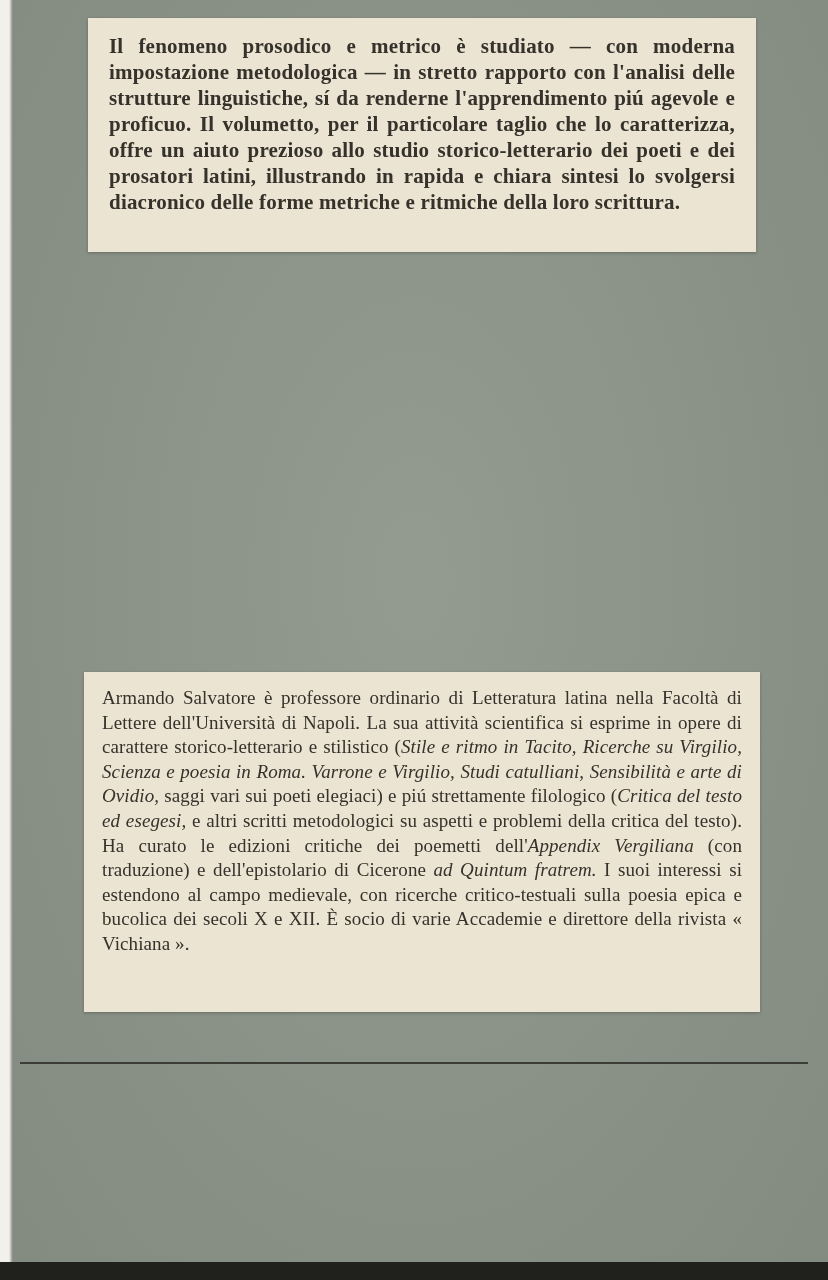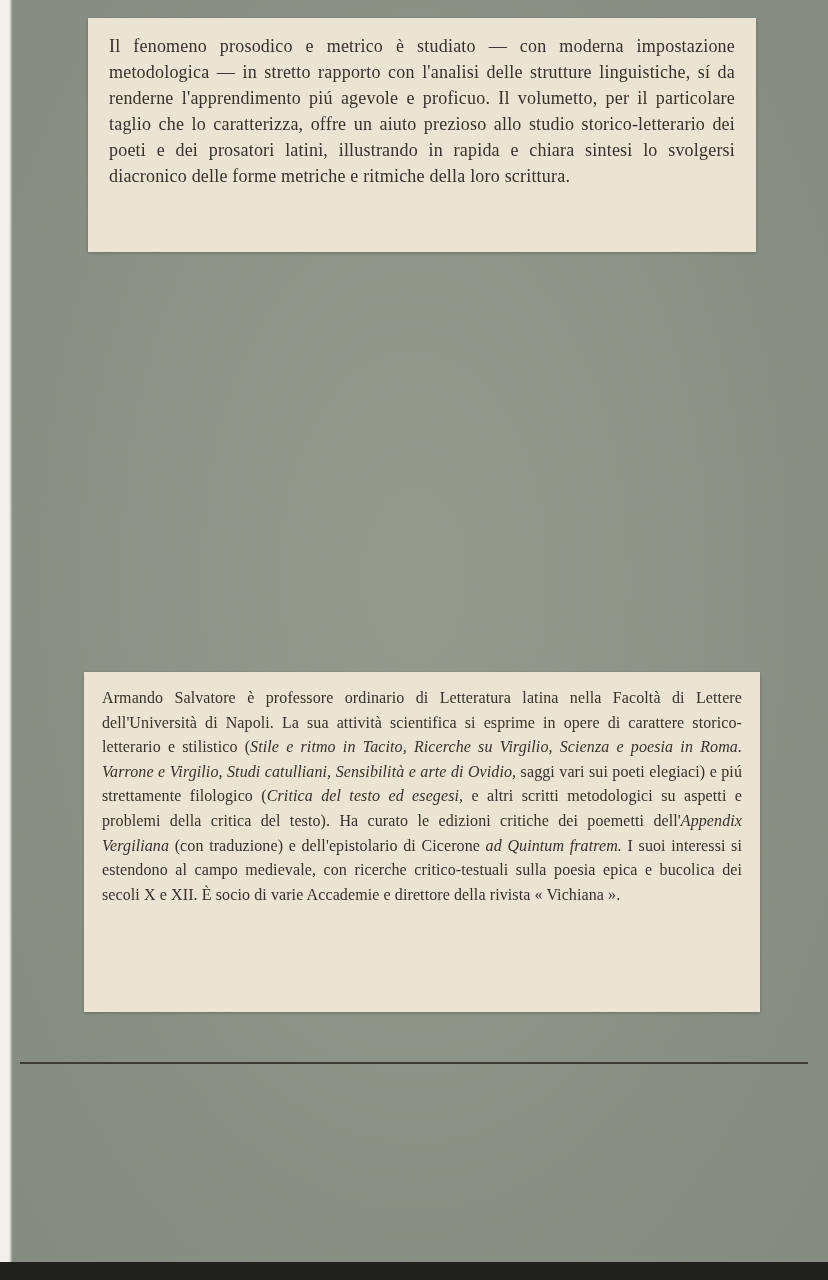--- a/index.html
+++ b/index.html
@@ -41,33 +41,34 @@
     hyphens:auto;
   }
   .panel-top{
     left:88px;
     top:18px;
     width:668px;
     height:234px;
     padding:15px 21px;
   }
   .panel-top p{
-    font-size:18px;
+    font-size:21px;
     line-height:26px;
     letter-spacing:0.2px;
+    font-weight:bold;
   }
   .panel-bottom{
     left:84px;
     top:672px;
     width:676px;
     height:340px;
     padding:14px 18px;
   }
   .panel-bottom p{
-    font-size:16px;
+    font-size:19px;
     line-height:24.6px;
     letter-spacing:0.1px;
   }
   .panel-bottom p em{
     font-style:italic;
   }
   .divider-rule{
     position:absolute;
     left:20px;
     top:1062px;

